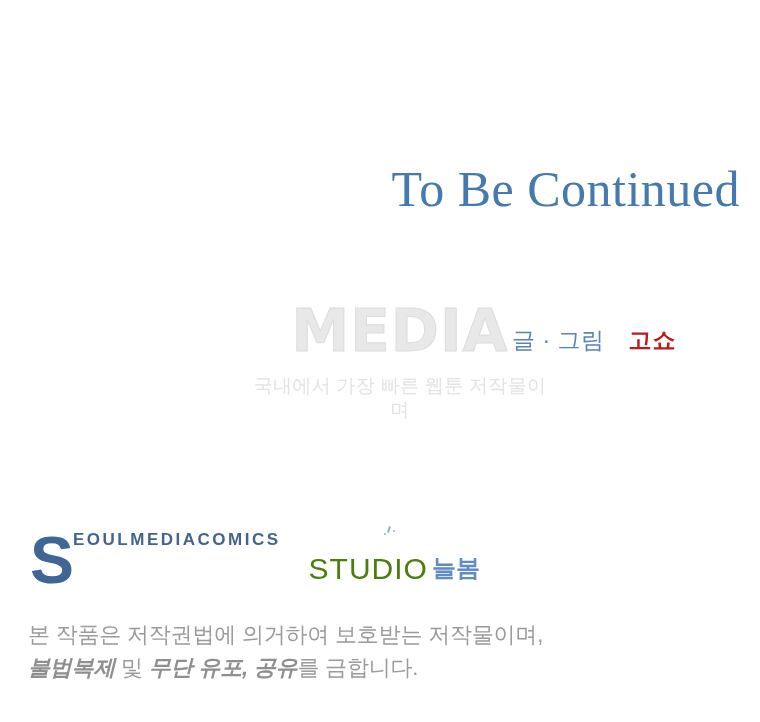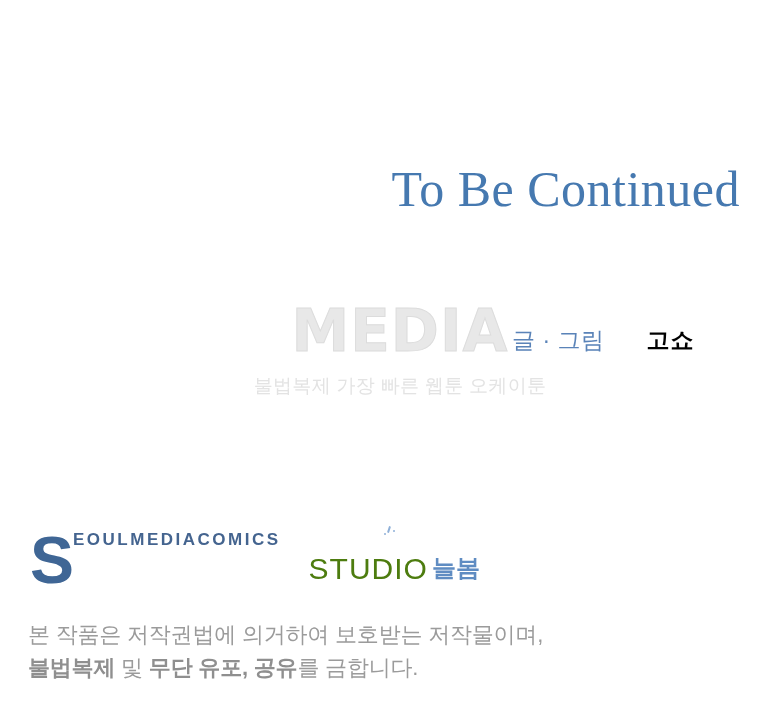--- a/index.html
+++ b/index.html
@@ -76,26 +76,26 @@
   }
   .credit-role {
     font-family: "Liberation Sans", "DejaVu Sans", sans-serif;
     font-size: 23px;
     line-height: 30px;
     color: #5a83b8;
     letter-spacing: 0.5px;
     white-space: nowrap;
   }
   .credit-name {
-    margin-left: 42px;
+    margin-left: 24px;
     font-family: "Liberation Sans", "DejaVu Sans", sans-serif;
     font-size: 23px;
     line-height: 30px;
     font-weight: 700;
-    color: #000000;
+    color: #b91c1c;
     letter-spacing: 1px;
     white-space: nowrap;
   }
 
   
   .logos {
     position: absolute;
     left: 30px;
     top: 528px;
     display: flex;
@@ -185,32 +185,32 @@
     width: 700px;
   }
   .cr-line {
     font-family: "Liberation Sans", "DejaVu Sans", sans-serif;
     font-size: 22px;
     line-height: 33px;
     color: #9b9b9b;
     letter-spacing: -0.2px;
     white-space: nowrap;
   }
-  .cr-bold { font-weight: 700; color: #8f8f8f; }
+  .cr-bold { font-weight: 700; color: #8f8f8f; font-style: italic; }
 </style>
 </head>
 <body>
 
 <div id="page">
 
   <div class="tbc">To Be Continued</div>
 
   <div class="watermark">
     <div class="watermark-word">MEDIA</div>
-    <div class="watermark-sub">불법복제 가장 빠른 웹툰 오케이툰</div>
+    <div class="watermark-sub">국내에서 가장 빠른 웹툰 저작물이며</div>
   </div>
 
   <div class="credits">
     <span class="credit-role">글 · 그림</span>
     <span class="credit-name">고쇼</span>
   </div>
 
   <div class="logos">
 
     <div class="smc">

